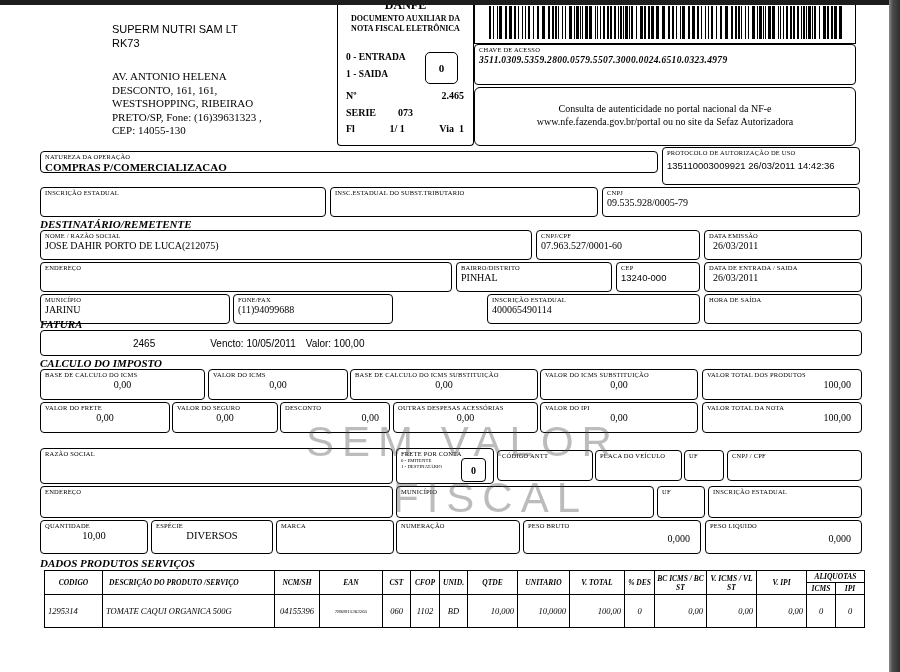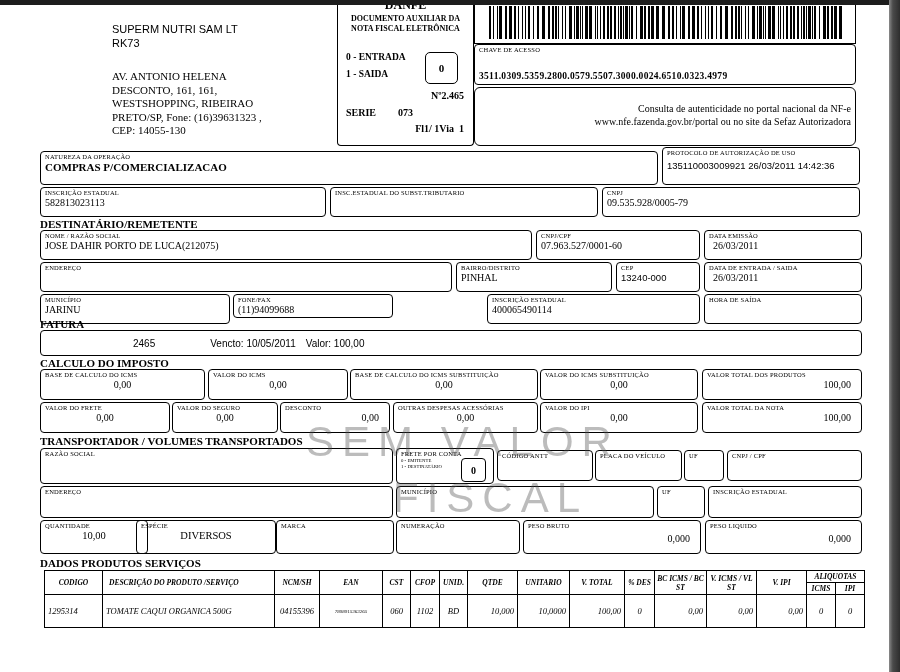--- a/index.html
+++ b/index.html
@@ -11,26 +11,26 @@
   .fbox{position:absolute;border:1px solid #000;border-radius:4px;box-sizing:border-box;
         padding:1px 4px;background:transparent;}
   .sq{border-radius:0;}
   .lbl{font-size:6.5px;letter-spacing:.2px;white-space:nowrap;line-height:8px;}
   .val{font-size:10px;white-space:nowrap;line-height:12px;}
   .val.big{font-size:11px;font-weight:bold;}
   .val.b{font-weight:bold;}
   .val.c{text-align:center;}
   .val.r{text-align:right;padding-right:6px;}
   .val.sans{font-family:"Liberation Sans",sans-serif;font-size:9.5px;}
-  .sect{position:absolute;font-weight:bold;font-size:11px;white-space:nowrap;}
+  .sect{position:absolute;font-weight:bold;font-size:11px;white-space:nowrap;font-style:italic;}
   .wm{position:absolute;font-family:"Liberation Sans",sans-serif;color:rgba(80,80,80,.38);
       z-index:8;white-space:nowrap;font-size:42px;letter-spacing:8px;}
   .danfe-box{position:absolute;left:337px;top:0;width:137px;height:146px;
              border:1px solid #000;border-top:none;border-radius:0 0 4px 4px;box-sizing:border-box;}
-  .drow{position:absolute;left:8px;right:9px;display:flex;justify-content:flex-end;
+  .drow{position:absolute;left:8px;right:9px;display:flex;justify-content:space-between;
         font-weight:bold;font-size:10px;}
   table.prod{border-collapse:collapse;table-layout:fixed;width:820px;font-style:italic;}
   table.prod th,table.prod td{border:1.5px solid #000;overflow:hidden;}
   table.prod th{font-size:7.5px;font-weight:bold;text-align:center;padding:1px;line-height:9px;}
   table.prod td{font-size:8.5px;padding:1px 3px;height:30px;}
   .barwrap{position:absolute;left:14px;right:12px;top:6px;bottom:4px;}
 </style>
 </head>
 <body>
 
@@ -170,41 +170,40 @@
         <div style="position: absolute; top: 0px; bottom: 0px; background: rgb(0, 0, 0); left: 330px; width: 1px;"></div>
         <div style="position: absolute; top: 0px; bottom: 0px; background: rgb(0, 0, 0); left: 334px; width: 3px;"></div>
         <div style="position: absolute; top: 0px; bottom: 0px; background: rgb(0, 0, 0); left: 338px; width: 2px;"></div>
         <div style="position: absolute; top: 0px; bottom: 0px; background: rgb(0, 0, 0); left: 342px; width: 2px;"></div>
         <div style="position: absolute; top: 0px; bottom: 0px; background: rgb(0, 0, 0); left: 345px; width: 3px;"></div>
         <div style="position: absolute; top: 0px; bottom: 0px; background: rgb(0, 0, 0); left: 350px; width: 3px;"></div>
       </div>
   </div>
   <div class="fbox" style="left:474px;top:44px;width:382px;height:41px;">
     <div class="lbl">CHAVE DE ACESSO</div>
-    <div class="val b" style="font-size:9.5px;letter-spacing:.3px;margin-top:16px;">3511.0309.5359.2800.0579.5507.3000.0024.6510.0323.4979</div>
+    <div class="val b" style="font-size:9.5px;letter-spacing:.3px;margin-top:0;font-style:italic;">3511.0309.5359.2800.0579.5507.3000.0024.6510.0323.4979</div>
   </div>
   <div class="fbox" style="left:474px;top:87px;width:382px;height:59px;border-radius:6px;">
-    <div style="text-align:right;font-size:10px;line-height:13px;margin-top:13px;">
+    <div style="text-align:center;font-size:10px;line-height:13px;margin-top:13px;">
       <div>Consulta de autenticidade no portal nacional da NF-e</div>
       <div>www.nfe.fazenda.gov.br/portal ou no site da Sefaz Autorizadora</div>
     </div>
   </div>
 
-  <div class="fbox" style="left:40px;top:151px;width:618px;height:34px;">
+  <div class="fbox" style="left:40px;top:151px;width:618px;height:22px;">
     <div class="lbl">NATUREZA DA OPERAÇÃO</div>
     <div class="val big">COMPRAS P/COMERCIALIZACAO</div>
   </div>
   <div class="fbox" style="left:662px;top:147px;width:198px;height:38px;">
     <div class="lbl">PROTOCOLO DE AUTORIZAÇÃO DE USO</div>
     <div class="val sans" style="margin-top:3px;">135110003009921 26/03/2011 14:42:36</div>
   </div>
 
   <div class="fbox" style="left:40px;top:187px;width:286px;height:30px;">
     <div class="lbl">INSCRIÇÃO ESTADUAL</div>
-    <div class="val">582813023113</div>
   </div>
   <div class="fbox" style="left:330px;top:187px;width:268px;height:30px;">
     <div class="lbl">INSC.ESTADUAL DO SUBST.TRIBUTARIO</div>
     <div class="val"></div>
   </div>
   <div class="fbox" style="left:602px;top:187px;width:258px;height:30px;">
     <div class="lbl">CNPJ</div>
     <div class="val">09.535.928/0005-79</div>
   </div>
 
@@ -236,21 +235,21 @@
   </div>
   <div class="fbox" style="left:704px;top:262px;width:158px;height:30px;">
     <div class="lbl">DATA DE ENTRADA / SAIDA</div>
     <div class="val" style="padding-left:4px;">26/03/2011</div>
   </div>
 
   <div class="fbox" style="left:40px;top:294px;width:190px;height:30px;">
     <div class="lbl">MUNICÍPIO</div>
     <div class="val">JARINU</div>
   </div>
-  <div class="fbox" style="left:233px;top:294px;width:160px;height:24px;">
+  <div class="fbox" style="left:233px;top:294px;width:160px;height:30px;">
     <div class="lbl">FONE/FAX</div>
     <div class="val">(11)94099688</div>
   </div>
   <div class="fbox" style="left:487px;top:294px;width:213px;height:30px;">
     <div class="lbl">INSCRIÇÃO ESTADUAL</div>
     <div class="val">400065490114</div>
   </div>
   <div class="fbox" style="left:704px;top:294px;width:158px;height:30px;">
     <div class="lbl">HORA DE SAÍDA</div>
     <div class="val"></div>
@@ -306,21 +305,20 @@
   </div>
   <div class="fbox" style="left:540px;top:402px;width:158px;height:31px;">
     <div class="lbl">VALOR DO IPI</div>
     <div class="val c">0,00</div>
   </div>
   <div class="fbox" style="left:702px;top:402px;width:160px;height:31px;">
     <div class="lbl">VALOR TOTAL DA NOTA</div>
     <div class="val r">100,00</div>
   </div>
 
-  <div class="sect" style="left:40px;top:435px;">TRANSPORTADOR / VOLUMES TRANSPORTADOS</div>
 
   <div class="fbox" style="left:40px;top:448px;width:353px;height:36px;">
     <div class="lbl">RAZÃO SOCIAL</div>
     <div class="val"></div>
   </div>
   <div class="fbox" style="left:396px;top:448px;width:98px;height:36px;">
     <div class="lbl">FRETE POR CONTA</div>
     <div style="font-size:4.8px;line-height:6px;">0 - EMITENTE</div>
     <div style="font-size:4.8px;line-height:6px;">1 - DESTINATÁRIO</div>
     <div style="position:absolute;right:7px;top:9px;width:23px;height:22px;border:1.5px solid #000;border-radius:4px;display:flex;align-items:center;justify-content:center;font-weight:bold;font-size:10px;">0</div>
@@ -356,21 +354,21 @@
   </div>
   <div class="fbox" style="left:708px;top:486px;width:154px;height:32px;">
     <div class="lbl">INSCRIÇÃO ESTADUAL</div>
     <div class="val"></div>
   </div>
 
   <div class="fbox" style="left:40px;top:520px;width:108px;height:34px;">
     <div class="lbl">QUANTIDADE</div>
     <div class="val c" style="font-size:10.5px;">10,00</div>
   </div>
-  <div class="fbox" style="left:136px;top:520px;width:140px;height:34px;">
+  <div class="fbox" style="left:151px;top:520px;width:122px;height:34px;">
     <div class="lbl">ESPÉCIE</div>
     <div class="val c" style="font-size:10.5px;">DIVERSOS</div>
   </div>
   <div class="fbox" style="left:276px;top:520px;width:118px;height:34px;">
     <div class="lbl">MARCA</div>
     <div class="val"></div>
   </div>
   <div class="fbox" style="left:396px;top:520px;width:124px;height:34px;">
     <div class="lbl">NUMERAÇÃO</div>
     <div class="val"></div>

